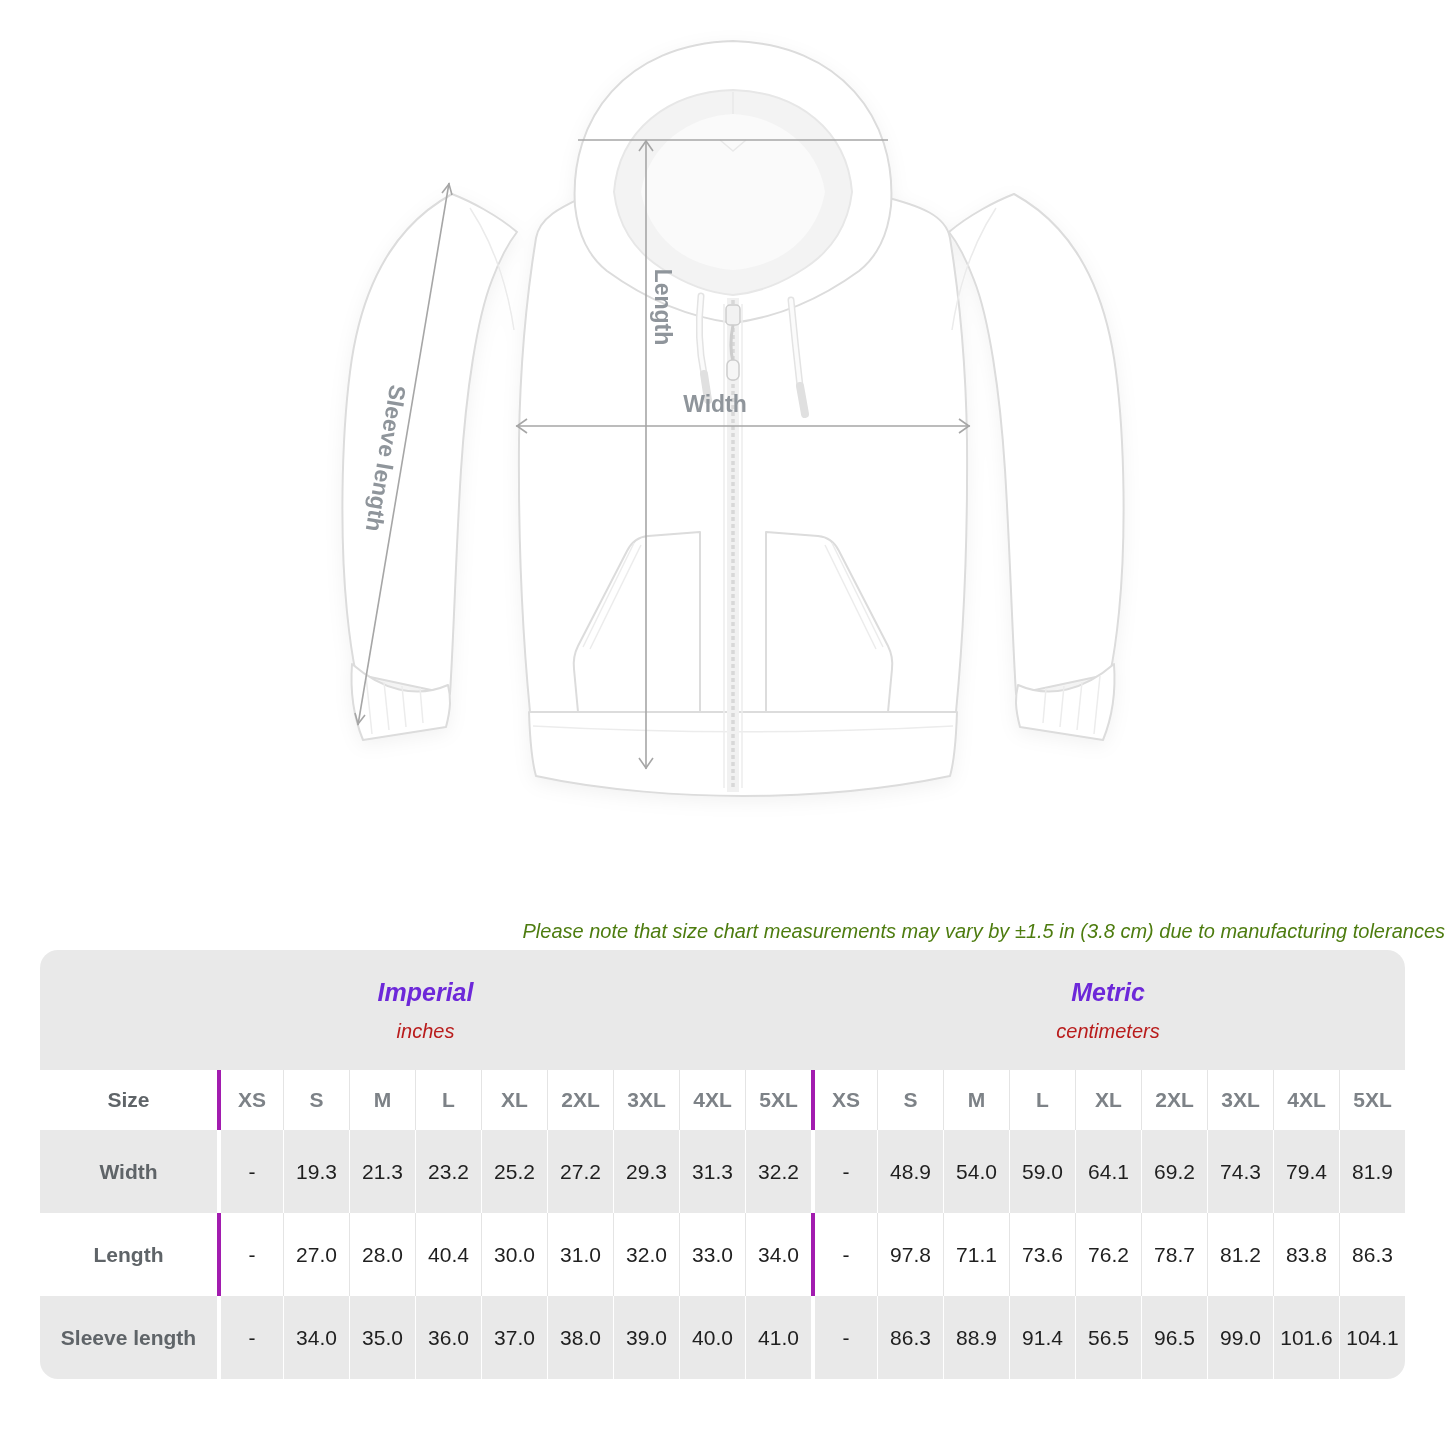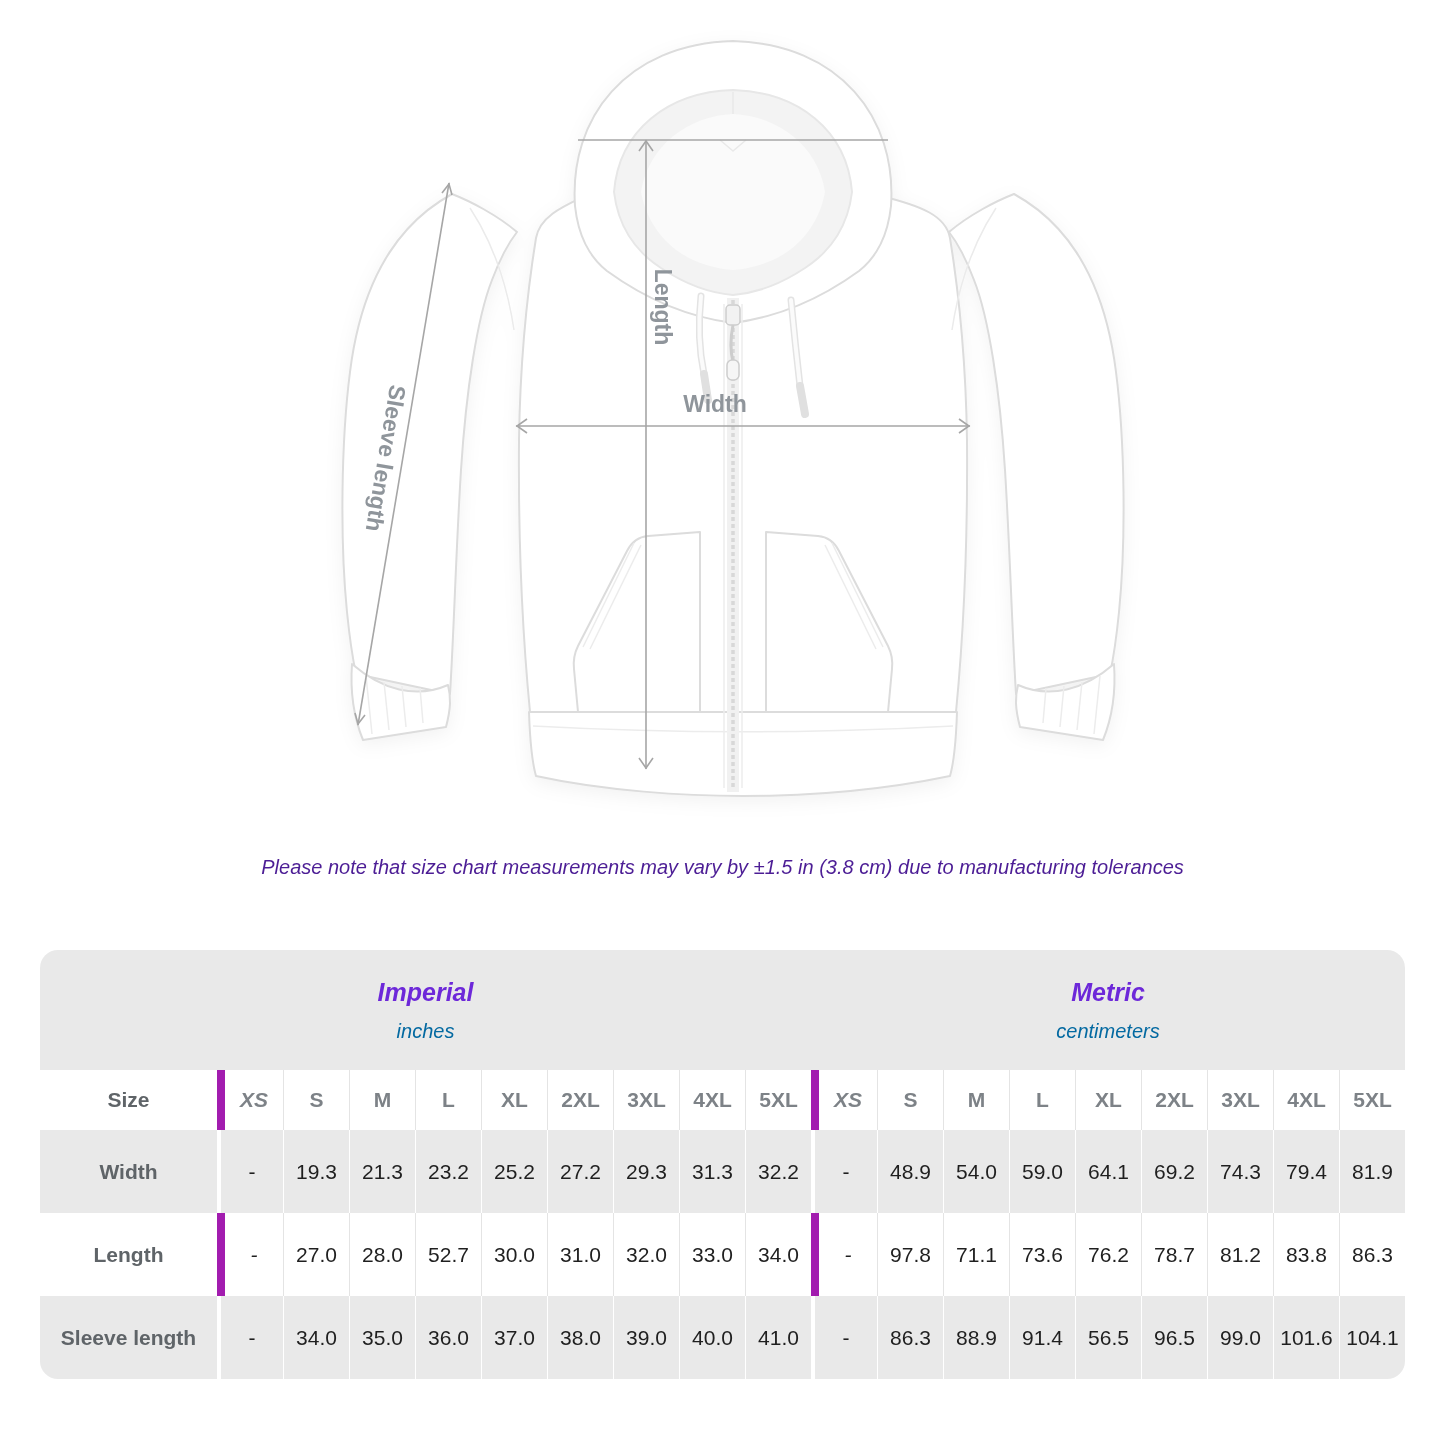--- a/index.html
+++ b/index.html
@@ -3,37 +3,37 @@
 <meta charset="utf-8">
 <style>
   html,body{margin:0;padding:0;background:#fff;}
   .page{position:relative;width:1445px;height:1445px;background:#ffffff;overflow:hidden;
         font-family:"Liberation Sans", sans-serif;}
   .figure-svg{position:absolute;left:0;top:0;}
   .garment{filter:drop-shadow(0 5px 9px rgba(0,0,0,0.05));}
   .ann-text{font-family:"Liberation Sans", sans-serif;font-weight:bold;font-size:23px;fill:#8f959b;}
   .page-title{position:absolute;top:848px;left:0;width:100%;text-align:center;
               font-size:32px;font-weight:bold;color:#3a3a3a;letter-spacing:.2px;}
-  .page-note{position:absolute;top:856px;left:0;width:100%;text-align:center;
-             font-size:20px;font-style:italic;color:#4c1d95;}
+  .page-note{position:absolute;top:920px;left:0;width:100%;text-align:right;
+             font-size:20px;font-style:italic;color:#4d7c0f;}
   .size-table{position:absolute;left:40px;top:950px;width:1365px;border-radius:18px;overflow:hidden;}
   .band{display:flex;background:#e9e9e9;height:120px;}
   .band-cell{display:flex;flex-direction:column;align-items:center;justify-content:center;gap:7px;}
   .band-cell.imp{width:771px;}
   .band-cell.met{width:594px;}
   .band-title{font-size:25px;font-weight:bold;font-style:italic;color:#6d28d9;}
-  .band-unit{font-size:20px;font-style:italic;color:#0369a1;margin-top:6px;}
+  .band-unit{font-size:20px;font-style:italic;color:#b91c1c;margin-top:6px;}
   .trow{display:grid;grid-template-columns:177px repeat(18,1fr);}
   .h-hdr{height:60px;}
   .h-data{height:83px;}
   .row-white{background:#ffffff;}
   .row-gray{background:#e9e9e9;}
   .cell{display:flex;align-items:center;justify-content:center;overflow:hidden;}
   .row-white .c{border-left:1px solid #e4e4e4;}
-  .row-white .t{border-left:8px solid #a21caf;font-style:italic;}
+  .row-white .t{border-left:4px solid #a21caf;}
   .row-gray .c{border-left:1px solid #ffffff;}
   .row-gray .t{border-left:4px solid #ffffff;}
   .hdr{font-weight:bold;font-size:21px;color:#7d8287;}
   .lbl{font-weight:bold;font-size:21px;color:#5f6468;}
   .val{font-size:21px;color:#1f1f1f;}
 </style>
 </head>
 <body>
 
 <div class="page">
@@ -158,21 +158,21 @@
       <div class="cell c val">74.3</div>
       <div class="cell c val">79.4</div>
       <div class="cell c val">81.9</div>
     </div>
 
     <div class="trow row-white h-data">
       <div class="cell lbl">Length</div>
       <div class="cell c t val">-</div>
       <div class="cell c val">27.0</div>
       <div class="cell c val">28.0</div>
-      <div class="cell c val">52.7</div>
+      <div class="cell c val">40.4</div>
       <div class="cell c val">30.0</div>
       <div class="cell c val">31.0</div>
       <div class="cell c val">32.0</div>
       <div class="cell c val">33.0</div>
       <div class="cell c val">34.0</div>
       <div class="cell c t val">-</div>
       <div class="cell c val">97.8</div>
       <div class="cell c val">71.1</div>
       <div class="cell c val">73.6</div>
       <div class="cell c val">76.2</div>

